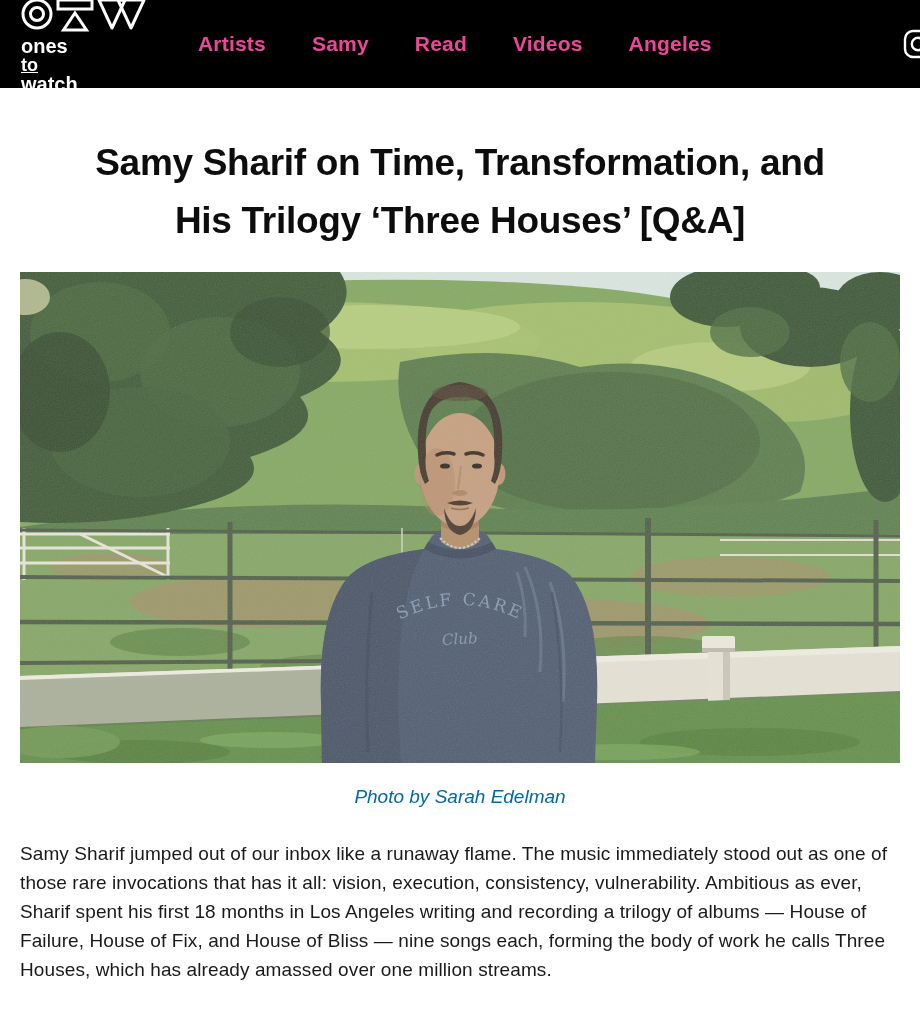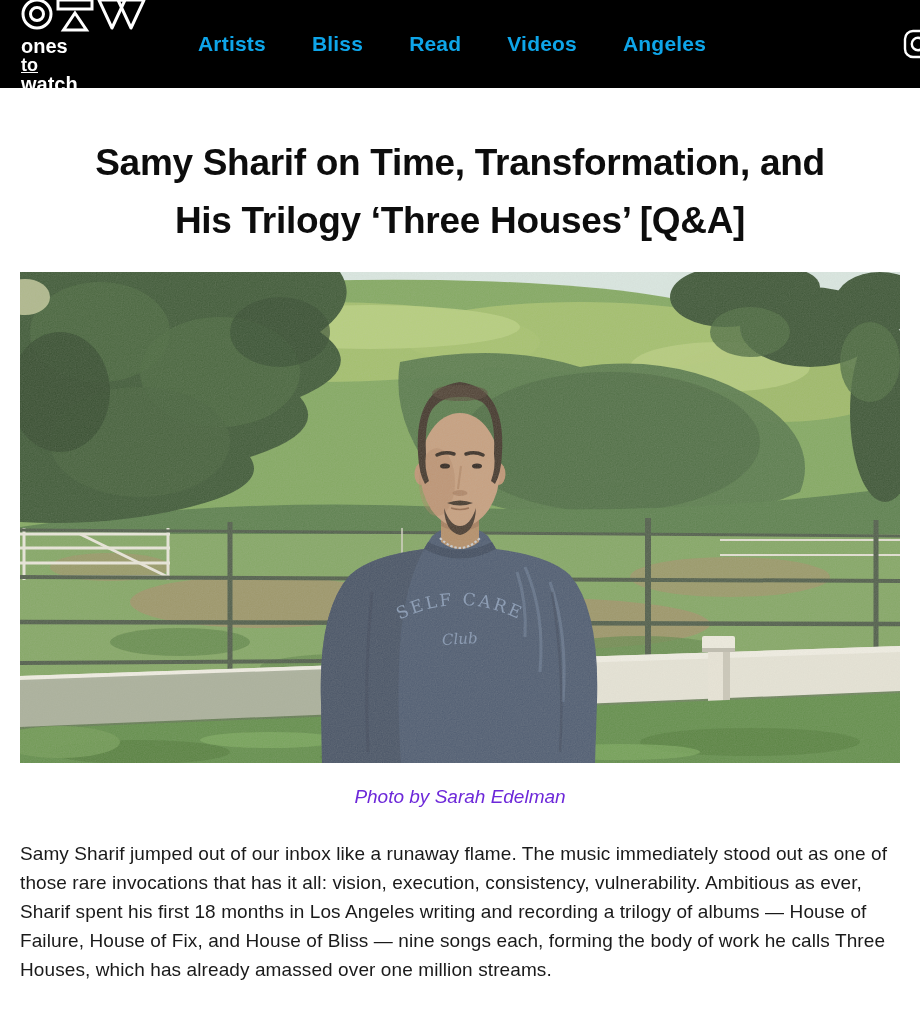--- a/index.html
+++ b/index.html
@@ -5,30 +5,30 @@
   html,body{margin:0;padding:0;background:#fff;}
   body{width:920px;font-family:"Liberation Sans",sans-serif;-webkit-font-smoothing:antialiased;}
 
   
   .header{height:88px;background:#000;display:flex;align-items:center;padding-left:20px;overflow:hidden;box-sizing:border-box;}
   .logo{display:flex;flex-direction:column;gap:3px;width:142px;flex:none;cursor:pointer;text-decoration:none;}
   .logo-icons{display:block;}
   .logo-text{color:#fff;font-weight:700;font-size:20px;letter-spacing:0px;display:flex;align-items:baseline;line-height:1;flex-direction:column;}
   .logo-text .to{font-size:18px;text-decoration:underline;margin:0 1px;font-weight:700;}
   .nav{display:flex;column-gap:46px;margin-left:36px;align-items:center;}
-  .nav a{color:#0ea5e9;font-weight:700;font-size:21px;text-decoration:none;letter-spacing:0.2px;cursor:pointer;white-space:nowrap;}
+  .nav a{color:#ec4899;font-weight:700;font-size:21px;text-decoration:none;letter-spacing:0.2px;cursor:pointer;white-space:nowrap;}
   .ig{margin-left:auto;margin-right:-13px;flex:none;cursor:pointer;display:block;}
 
   
   .content{padding:0 20px;}
   h1.article-title{margin:46px 0 22px 0;font-size:37px;line-height:58px;font-weight:800;color:#0d0d0d;letter-spacing:-0.3px;}
   h1.article-title span{display:block;text-align:center;}
   figure{margin:0;}
   .photo-svg{display:block;width:880px;height:491px;}
-  figcaption{text-align:center;font-style:italic;font-size:19px;color:#6d28d9;margin-top:22px;line-height:24px;}
+  figcaption{text-align:center;font-style:italic;font-size:19px;color:#0369a1;margin-top:22px;line-height:24px;}
   p.body-text{margin:30px 0 0 0;font-size:19px;line-height:29px;color:#1a1a1a;letter-spacing:0.1px;}
 </style>
 </head>
 <body>
 
 <header class="header">
   <a class="logo">
     <svg class="logo-icons" width="126" height="38" viewBox="0 0 126 38">
       <g fill="none" stroke="#fff" stroke-width="3">
         <circle cx="17" cy="19" r="14"></circle>
@@ -41,21 +41,21 @@
     </svg>
     <span class="logo-text">
         <span>ones</span>
         <span class="to">to</span>
         <span>watch</span>
       </span>
   </a>
 
   <nav class="nav">
     <a>Artists</a>
-    <a>Bliss</a>
+    <a>Samy</a>
     <a>Read</a>
     <a>Videos</a>
     <a>Angeles</a>
   </nav>
 
   <svg class="ig" width="30" height="30" viewBox="0 0 30 30">
     <g fill="none" stroke="#fff" stroke-width="2.4">
       <rect x="2" y="2" width="26" height="26" rx="8"></rect>
       <circle cx="15" cy="15" r="6.2"></circle>
     </g>

